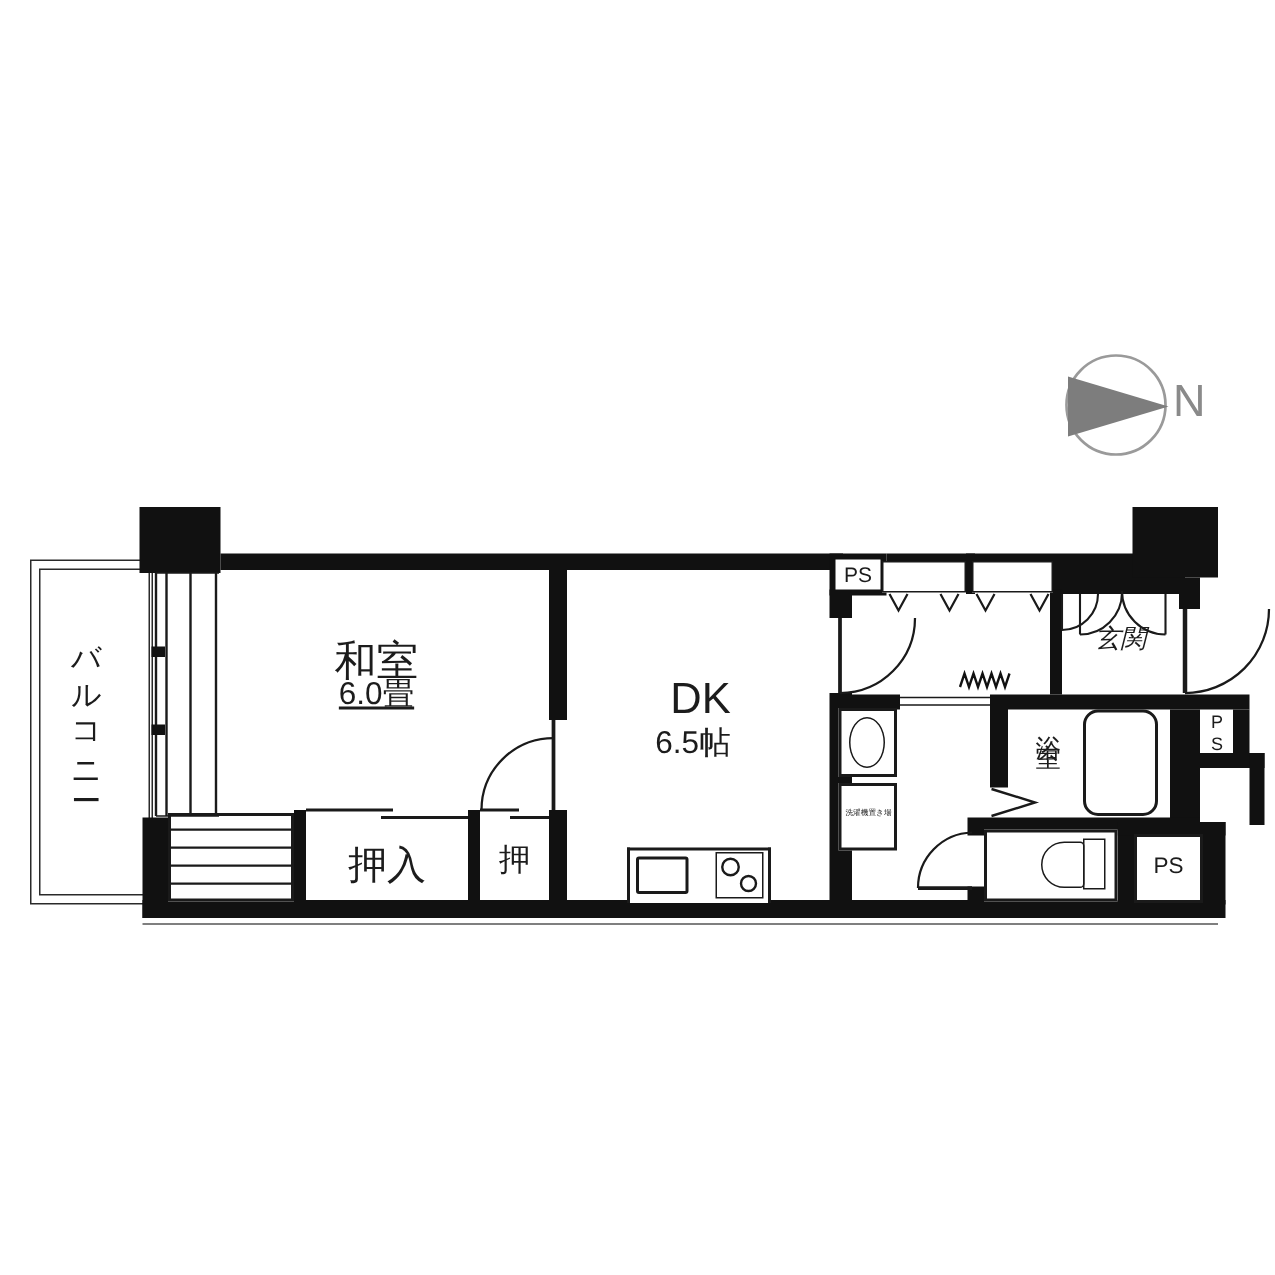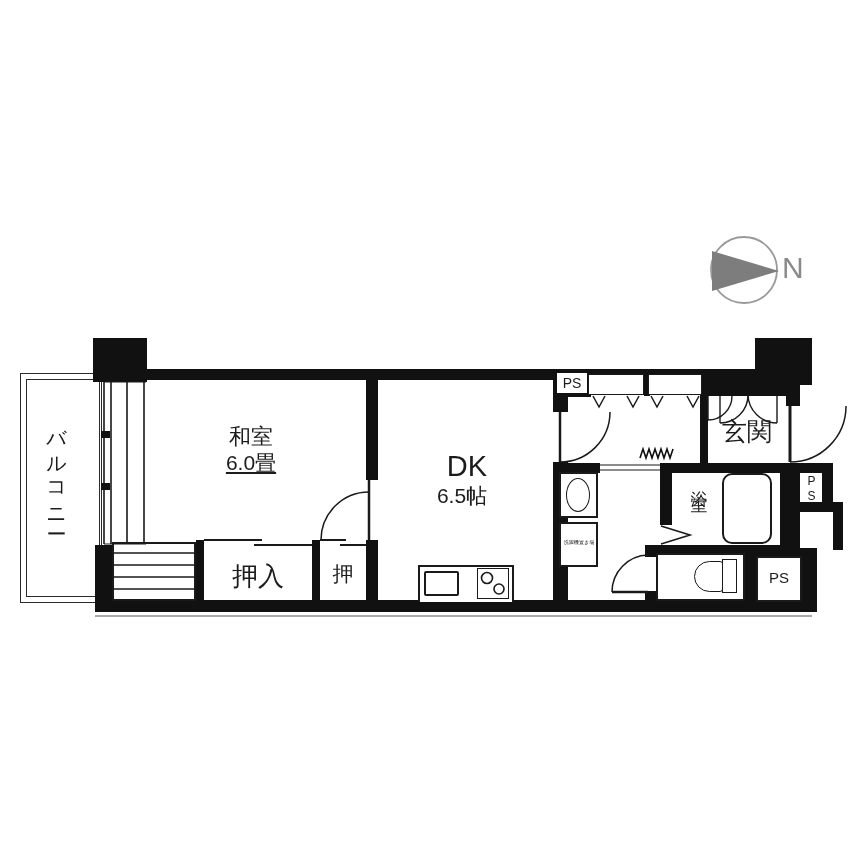--- a/index.html
+++ b/index.html
@@ -151,30 +151,30 @@
     <path d="M627,396 L633,407 L639,396"></path>
     <path d="M651,396 L657,407 L663,396"></path>
     <path d="M687,396 L693,407 L699,396"></path>
   </g>
 </svg>
 
 <div class="lbl" style="left:782px;top:250px;font-size:30px;color:#8a8a8a;">N</div>
 
 <div class="lbl vtext" style="left:45px;top:416px;font-size:20px;letter-spacing:4px;">バルコニー</div>
 
-<div class="lbl cxy" style="left:251px;top:424px;font-size:22px;">和室</div>
+<div class="lbl cxy" style="left:251px;top:424px;font-size:28px;">和室</div>
 <div class="lbl cxy" style="left:251px;top:450px;font-size:21px;text-decoration:underline;">6.0畳</div>
 
 <div class="lbl cxy" style="left:467px;top:449px;font-size:29px;">DK</div>
 <div class="lbl cxy" style="left:462px;top:483px;font-size:21px;">6.5帖</div>
 
 <div class="lbl cxy" style="left:258px;top:561px;font-size:26px;">押入</div>
 <div class="lbl cxy" style="left:343px;top:561px;font-size:21px;">押</div>
 
-<div class="lbl cxy" style="left:747px;top:416px;font-size:25px;">玄関</div>
+<div class="lbl cxy" style="left:747px;top:416px;font-size:17px;font-style:italic;">玄関</div>
 
 <div class="lbl vtext" style="left:688px;top:477px;font-size:17px;letter-spacing:5px;">浴室</div>
 
 <div class="lbl" style="left:579px;top:543px;font-size:6px;transform:translate(-50%,-50%) scale(0.85);">洗濯機置き場</div>
 
 <div class="lbl cxy" style="left:572px;top:375px;font-size:14px;">PS</div>
 <div class="lbl vup" style="left:804px;top:474px;font-size:12px;letter-spacing:1px;">PS</div>
 <div class="lbl cxy" style="left:779px;top:569px;font-size:15px;">PS</div>
 
 </body></html>

